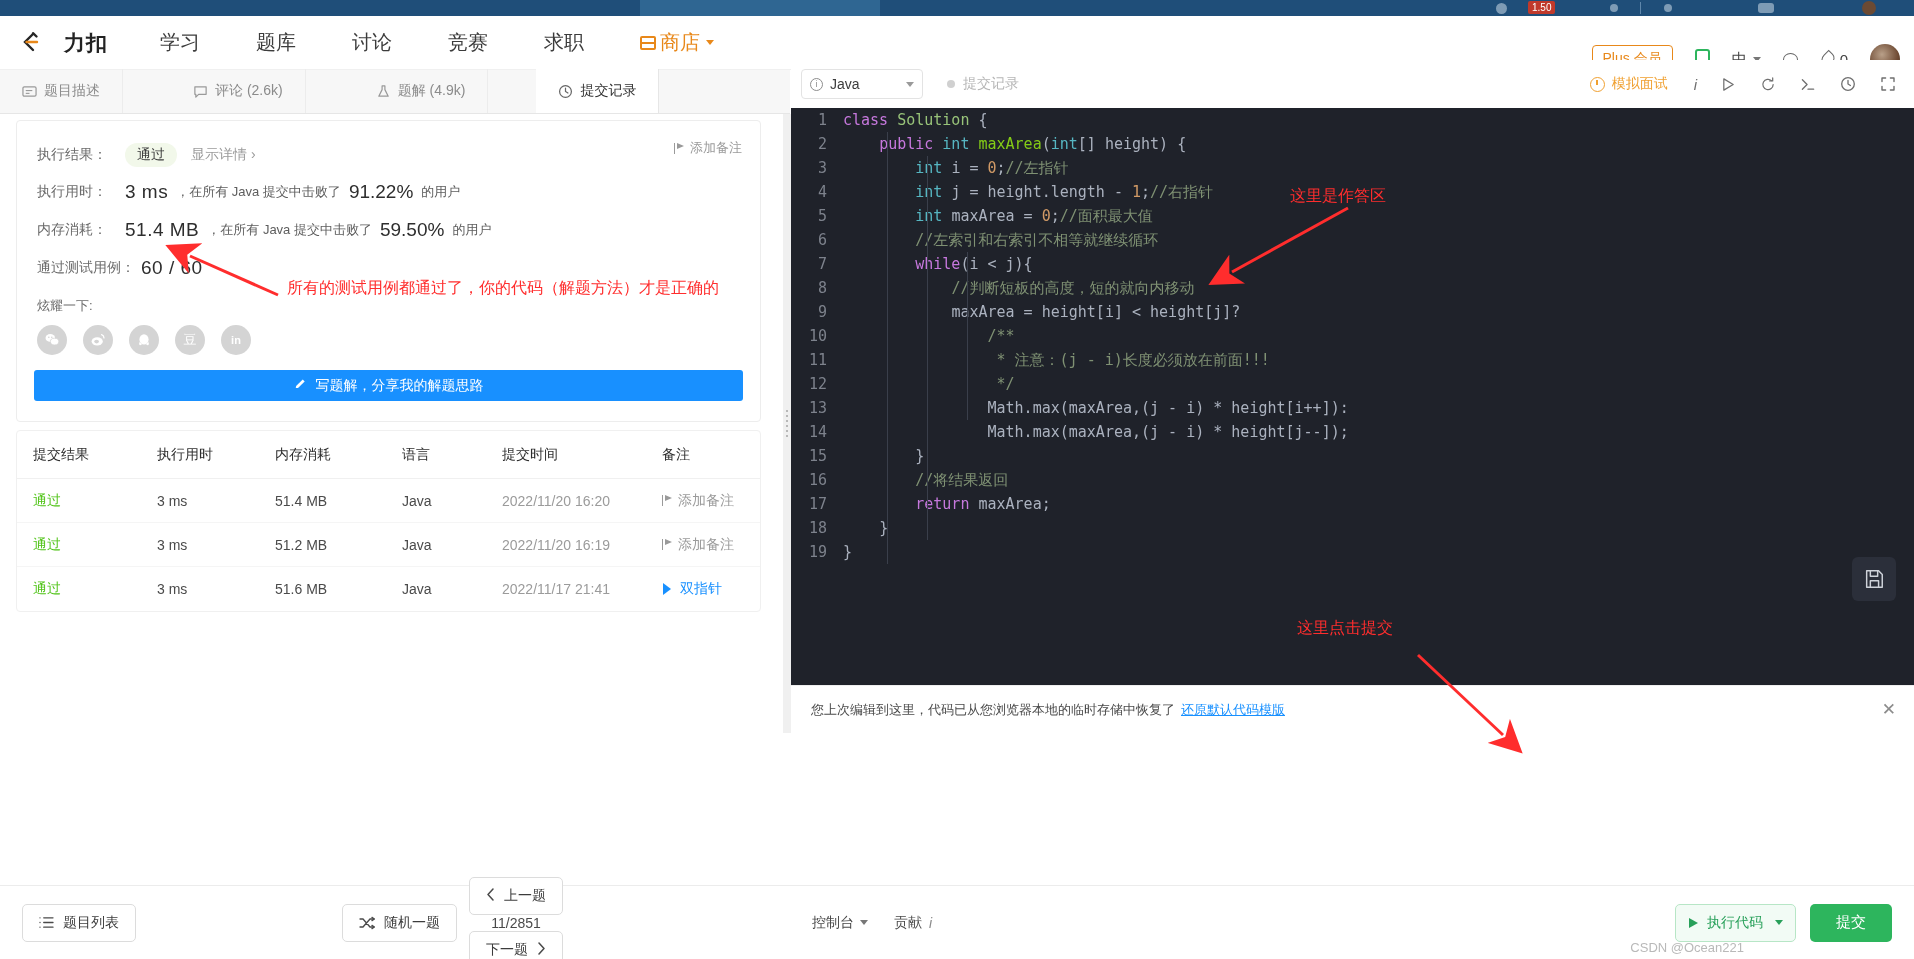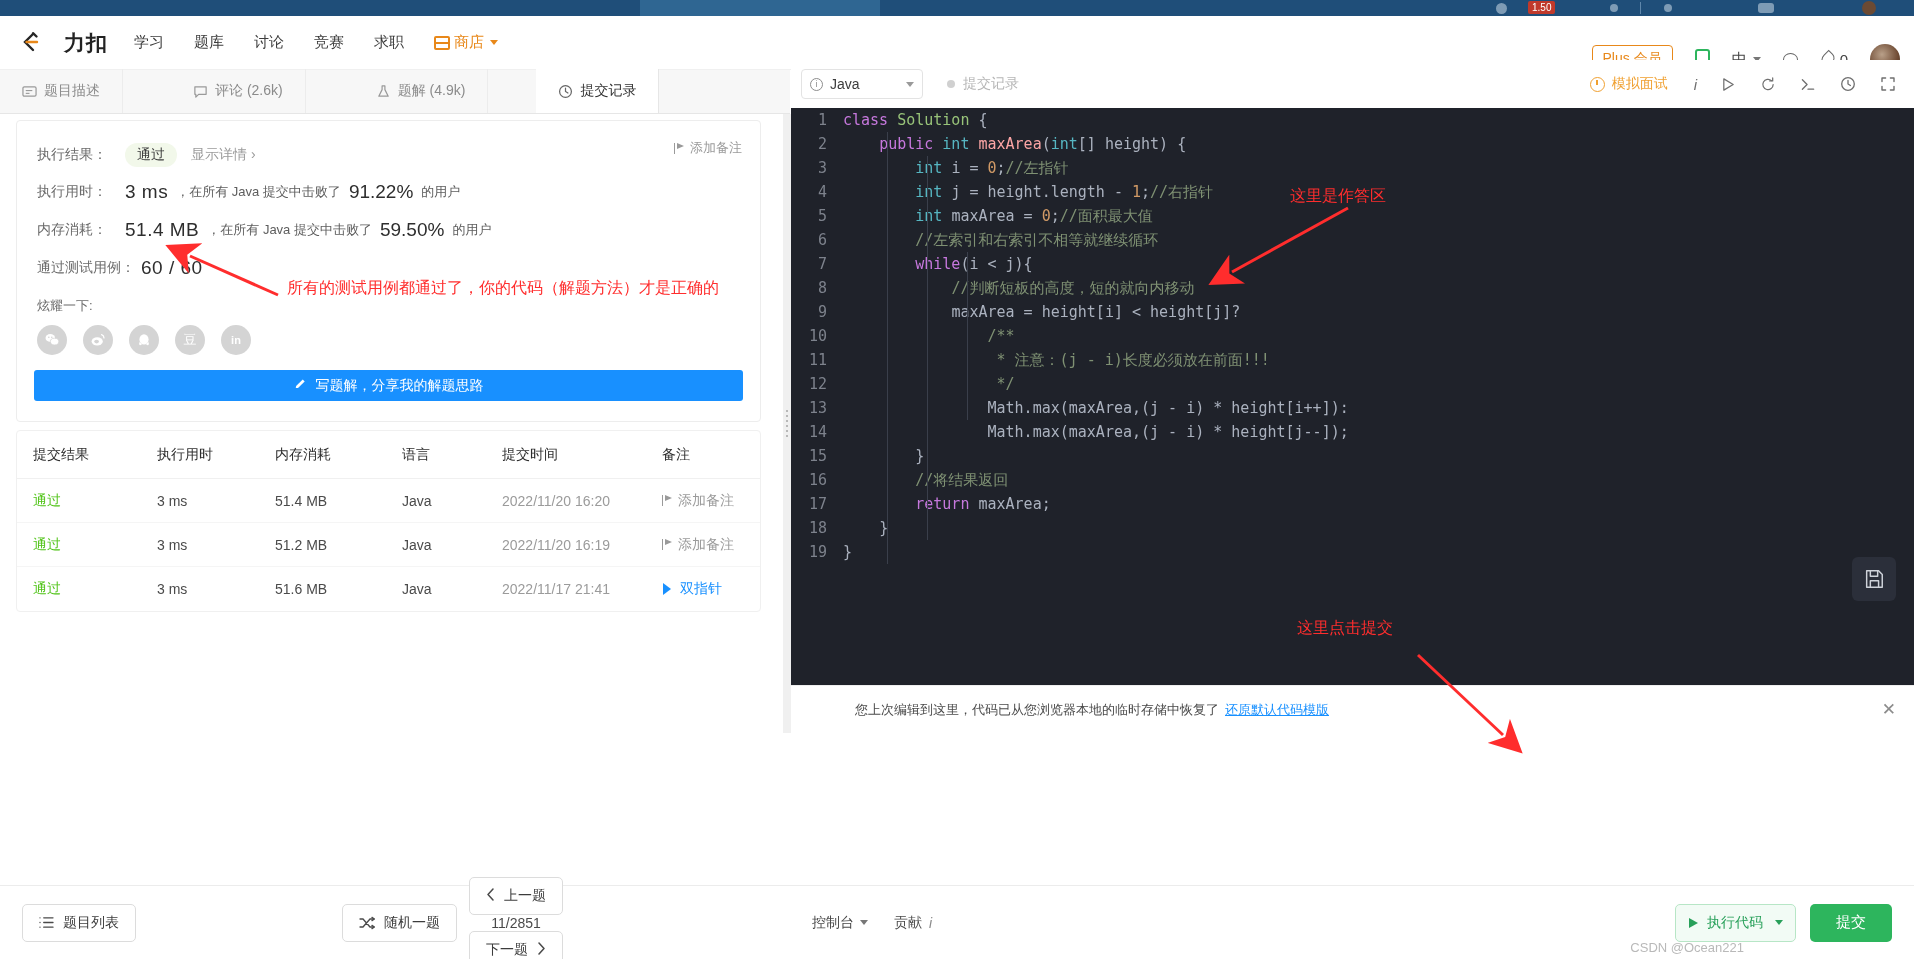--- a/index.html
+++ b/index.html
@@ -45,22 +45,23 @@
   }
   .logo { display: flex; align-items: center; margin-left: 18px; gap: 18px; }
   .logo-mark {
     width: 26px; height: 26px; position: relative; margin-right: 2px;
   }
   .logo-text {
     font-size: 21px; font-weight: 700; color: #222; letter-spacing: 1px;
   }
   .nav { display: flex; align-items: center; margin-left: 26px; }
   .nav-item {
-    font-size: 15px; color: #3c3c3c; margin-right: 30px; cursor: pointer;
+    font-size: 20px; color: #3c3c3c; margin-right: 30px; cursor: pointer;
     white-space: nowrap;
+    margin-left: 26px;
   }
   .nav-item.shop { color: #e8881a; display: flex; align-items: center; }
   .shop-icon {
     width: 16px; height: 14px; margin-right: 4px;
     border: 2px solid #e8881a; border-radius: 2px; position: relative;
   }
   .shop-icon::after {
     content:""; position:absolute; left:-2px; right:-2px; top:4px;
     height:2px; background:#e8881a;
   }
@@ -236,38 +237,38 @@
     background:#1f222a; font-family:"DejaVu Sans Mono","Liberation Mono",monospace;
     font-size:15px; line-height:24px; overflow:hidden;
   }
   .code-line{ display:flex; height:24px; }
   .ln{
     width:52px; text-align:right; padding-right:16px; color:#7d828c;
     flex:none; user-select:none;
   }
   .code-txt{ white-space:pre; color:#d8dee9; }
   .kw{color:#c678dd;} .kw2{color:#56b6c2;}
-  .fn{color:#fca5a5;} .cls{color:#98c379;} .num{color:#d19a66;}
+  .fn{color:#84cc16;} .cls{color:#98c379;} .num{color:#d19a66;}
   .cmt{color:#7f9173;}
   .plain{color:#abb2bf;}
 
   .indent-guide{
     position:absolute; width:1px; background:#3a3f4b;
   }
 
   .save-fab{
     position:absolute; right:18px; bottom:84px; width:44px;height:44px;
     background:#2b2f3a; border-radius:6px; display:flex;align-items:center;justify-content:center;
     cursor:pointer;
   }
 
   .restore-bar{
     position:absolute; left:0; bottom:0; width:1123px; height:48px;
     background:#fff; display:flex; align-items:center; font-size:13px;
-    color:#4a4a4a; border-top:1px solid #eee;padding-left:44px;
+    color:#4a4a4a; border-top:1px solid #eee;
   }
   .restore-link{ color:#1890ff; margin-left:6px; text-decoration:underline; cursor:pointer;}
   .restore-close{ position:absolute; right:18px; color:#8c8c8c; font-size:17px; cursor:pointer;}
 
   
   .bottom-bar{
     position:absolute; left:0; bottom:0; width:1914px; height:74px;
     background:#fff; border-top:1px solid #ececec; display:flex; align-items:center;
   }
   .btn-outline{

